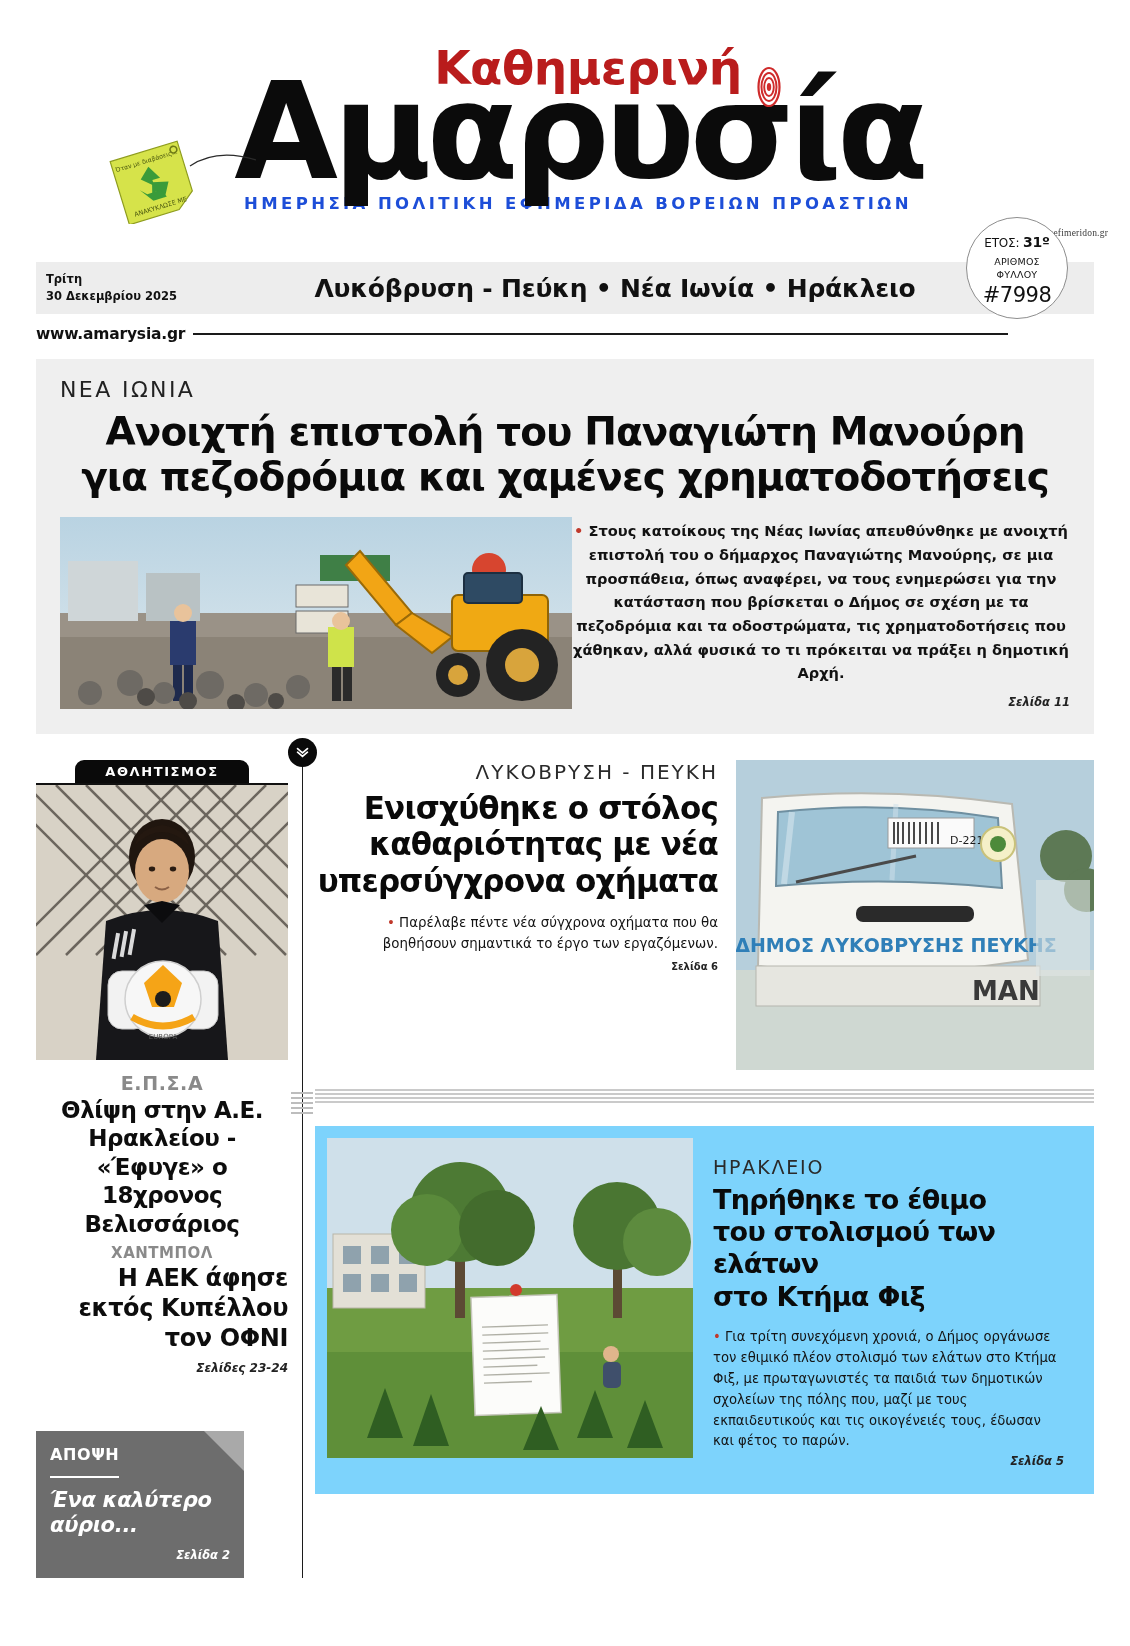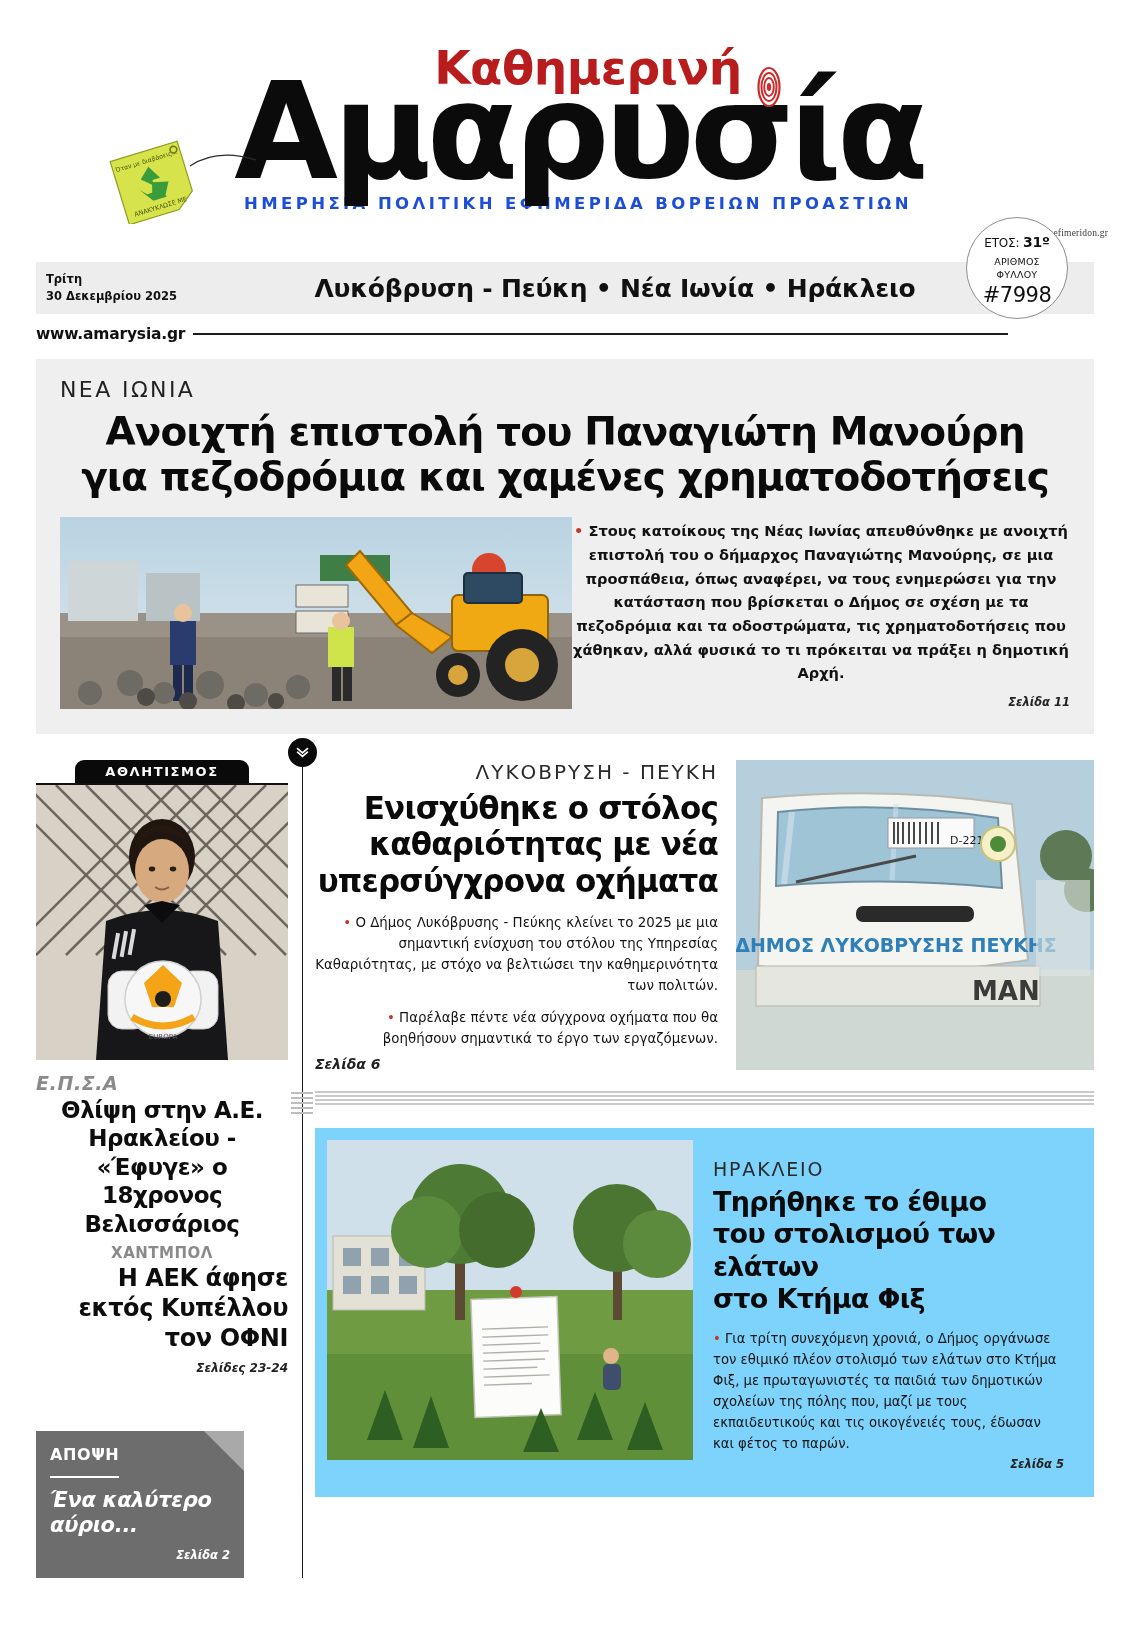--- a/index.html
+++ b/index.html
@@ -261,27 +261,26 @@
   }
   .sports-photo {
     width: 100%;
     height: 275px;
     background: #cfc9c0;
     position: relative;
     overflow: hidden;
     border-top: 2px solid #111;
   }
   .sports-kicker {
-    text-align: left;
+    text-align: center;
     font-size: 19px;
     color: #8a8a8a;
     font-weight: 700;
     margin-top: 12px;
     letter-spacing: 0.6px;
-    font-style: italic;
   }
   .sports-head {
     text-align: center;
     font-size: 23px;
     font-weight: 700;
     line-height: 1.24;
     color: #0d0d0d;
     letter-spacing: -0.5px;
     margin-top: 2px;
   }
@@ -415,22 +414,22 @@
   .lyk-body p { margin: 0 0 12px 0; }
   .lyk-photo {
     width: 358px;
     height: 310px;
     flex: 0 0 auto;
     background: #9fb7c6;
     position: relative;
     overflow: hidden;
   }
   .lyk-pageref {
-    font-size: 14px;
-    font-style: italic;
+    text-align: right;
+    font-size: 10px;
     font-weight: 700;
     color: #222;
     margin-top: -6px;
   }
 
   .rule-stripes {
     margin-top: 18px;
     height: 16px;
     position: relative;
   }
@@ -701,21 +700,20 @@
 
       <div class="lyk">
         <div class="lyk-textcol">
           <div class="lyk-kicker">ΛΥΚΟΒΡΥΣΗ - ΠΕΥΚΗ</div>
           <div class="lyk-head">
             <div>Ενισχύθηκε ο στόλος</div>
             <div>καθαριότητας με νέα</div>
             <div>υπερσύγχρονα οχήματα</div>
           </div>
           <div class="lyk-body">
-            <p><span class="bullet">•</span> <span>Ο Δήμος Λυκόβρυσης - Πεύκης κλείνει το 2025 με μια σημαντική ενίσχυση του στόλου της Υπηρεσίας Καθαριότητας, με στόχο να βελτιώσει την καθημερινότητα των πολιτών.</span></p>
             <p><span class="bullet">•</span> <span>Παρέλαβε πέντε νέα σύγχρονα οχήματα που θα βοηθήσουν σημαντικά το έργο των εργαζόμενων.</span></p>
           </div>
           <div class="lyk-pageref">Σελίδα 6</div>
         </div>
 
         <div class="lyk-photo">
           <svg viewBox="0 0 358 310" width="358" height="310">
             <rect width="358" height="310" fill="#b6cfdc"></rect>
             <rect y="210" width="358" height="100" fill="#cfd8d2"></rect>
 

